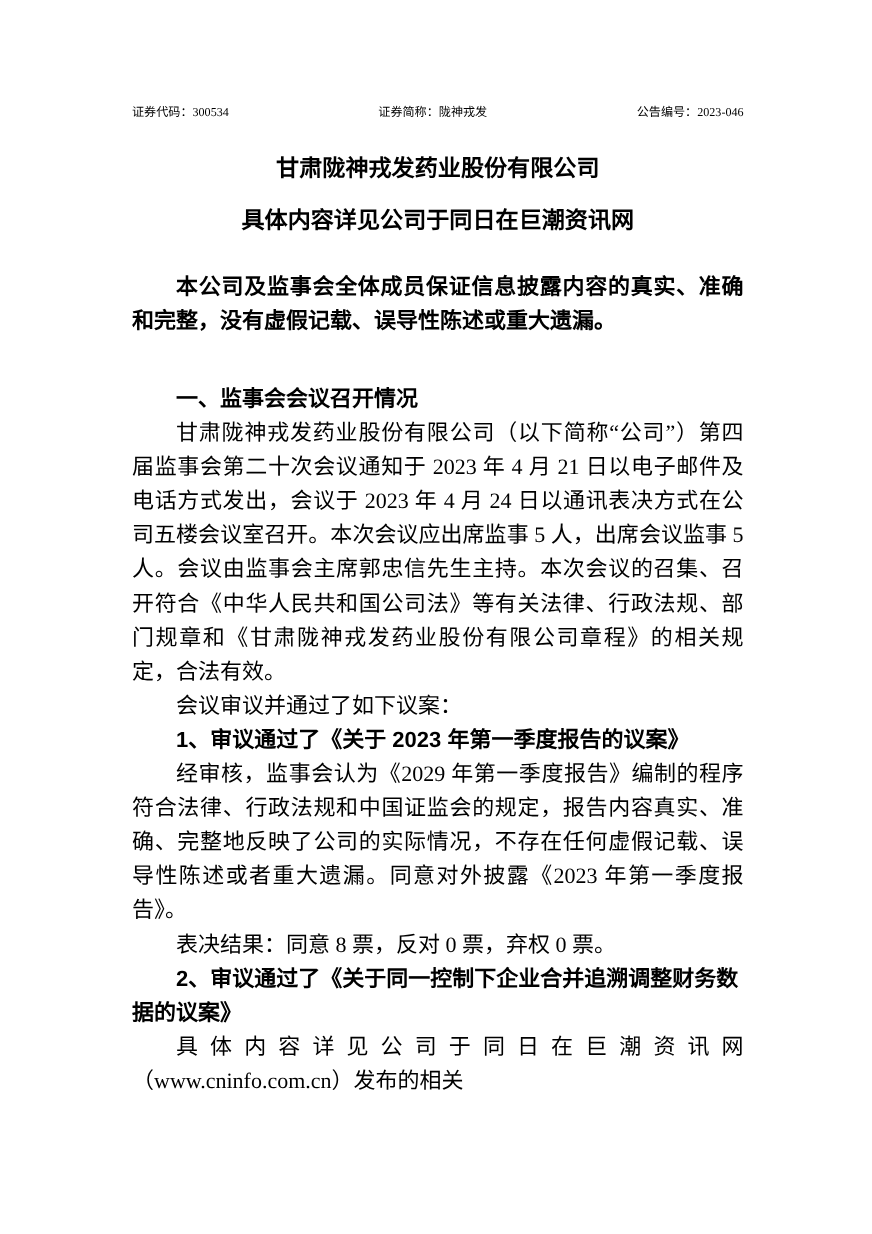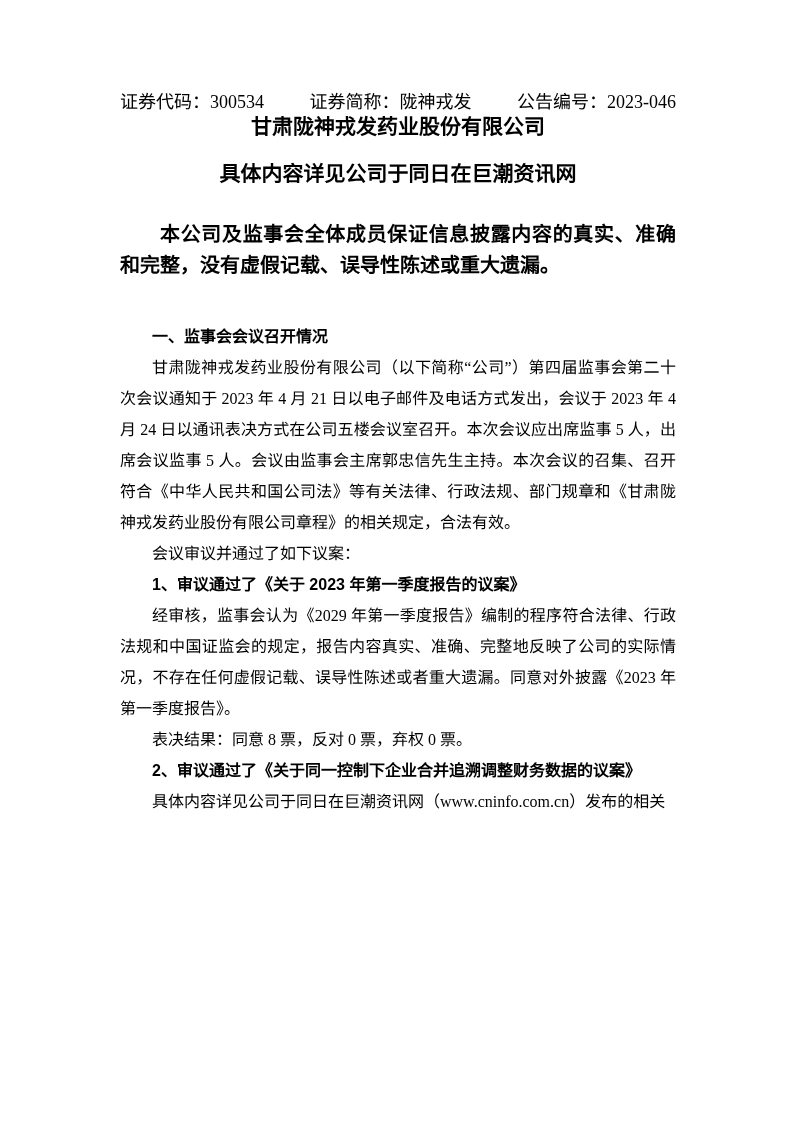--- a/index.html
+++ b/index.html
@@ -14,44 +14,44 @@
   .page {
     width: 793px;
     height: 1122px;
     background: #ffffff;
     padding: 92px 117px 0 120px;
   }
   .doc-header {
     display: flex;
     justify-content: space-between;
     align-items: baseline;
-    font-size: 18px;
+    font-size: 11px;
     line-height: 20px;
     white-space: nowrap;
   }
   .title {
     text-align: center;
     font-family: "Liberation Sans", "DejaVu Sans", sans-serif;
     font-weight: bold;
     font-size: 21px;
     line-height: 30px;
   }
-  .title.first { }
+  .title.first { margin-top: 27px; }
   .title.second { margin-top: 17px; }
   .disclaimer {
     margin-top: 30px;
     font-family: "Liberation Sans", "DejaVu Sans", sans-serif;
     font-weight: bold;
     font-size: 20px;
     line-height: 31px;
     text-indent: 2em;
     text-align: justify;
   }
   .block {
-    font-size: 16px;
+    font-size: 20px;
     line-height: 31px;
     text-indent: 2em;
     text-align: justify;
   }
   .block.heading, .block.subheading {
     font-family: "Liberation Sans", "DejaVu Sans", sans-serif;
     font-weight: bold;
     text-align: left;
   }
   .block.first-heading { margin-top: 40px; }

